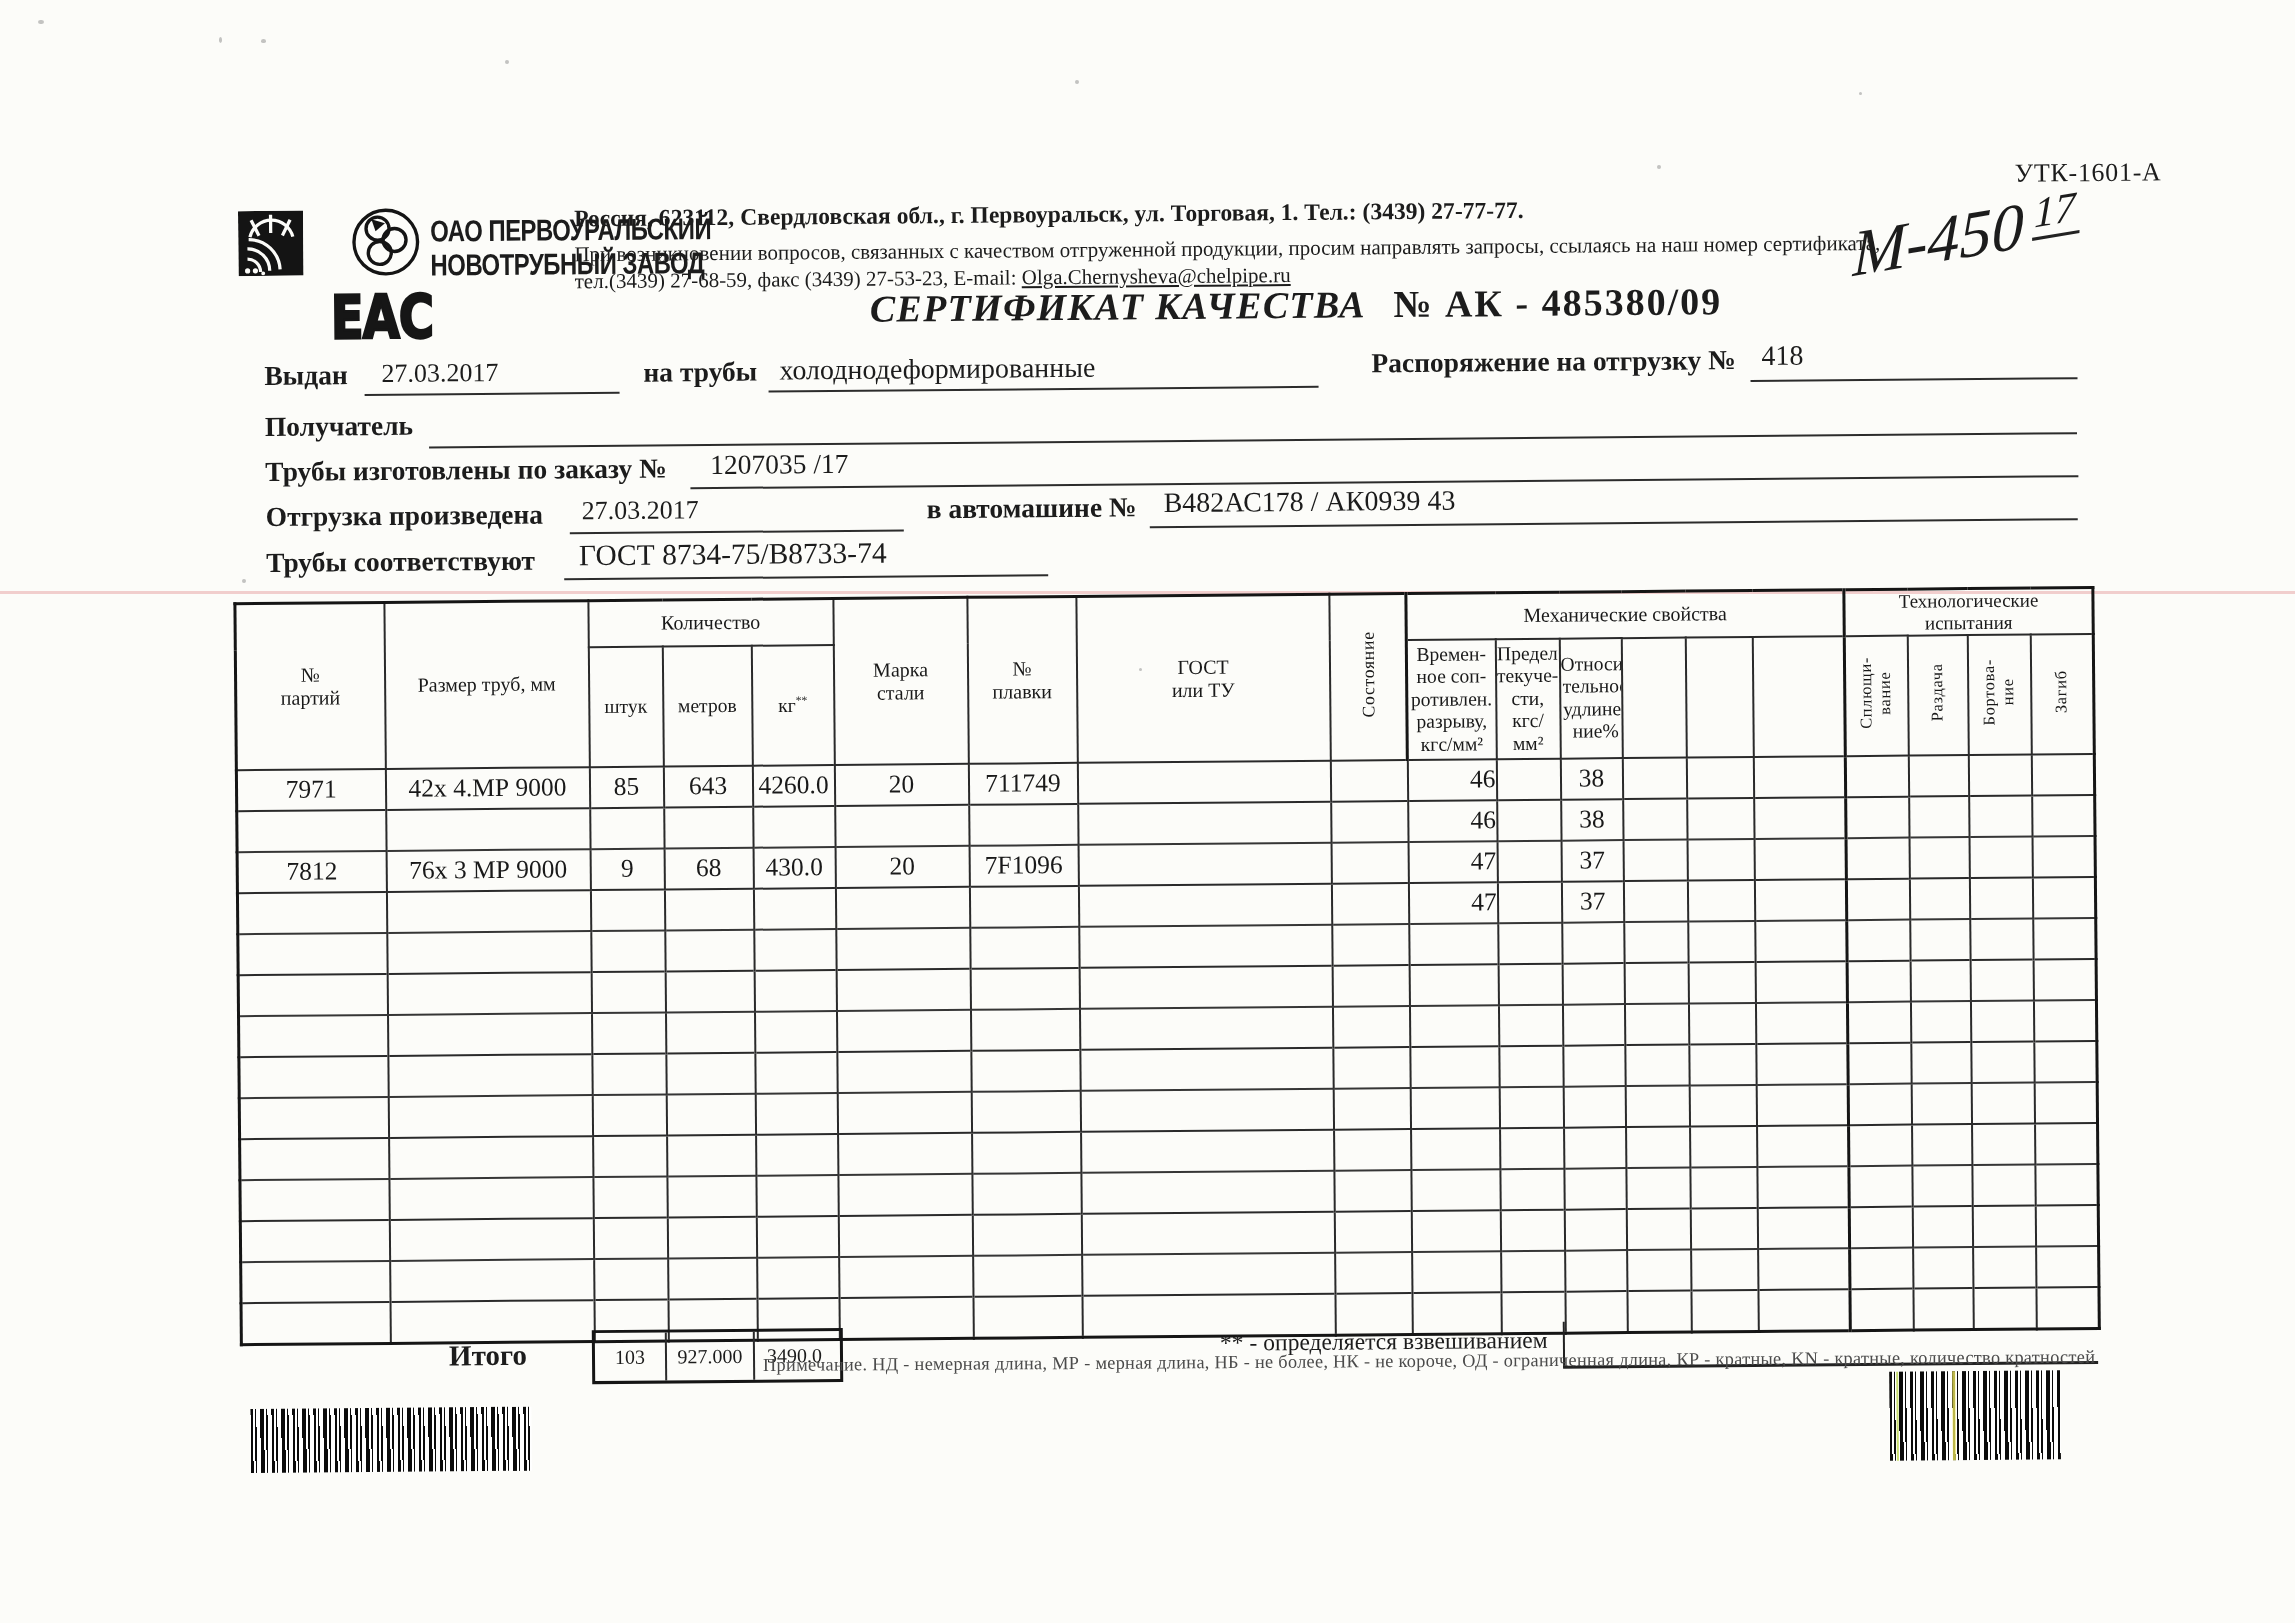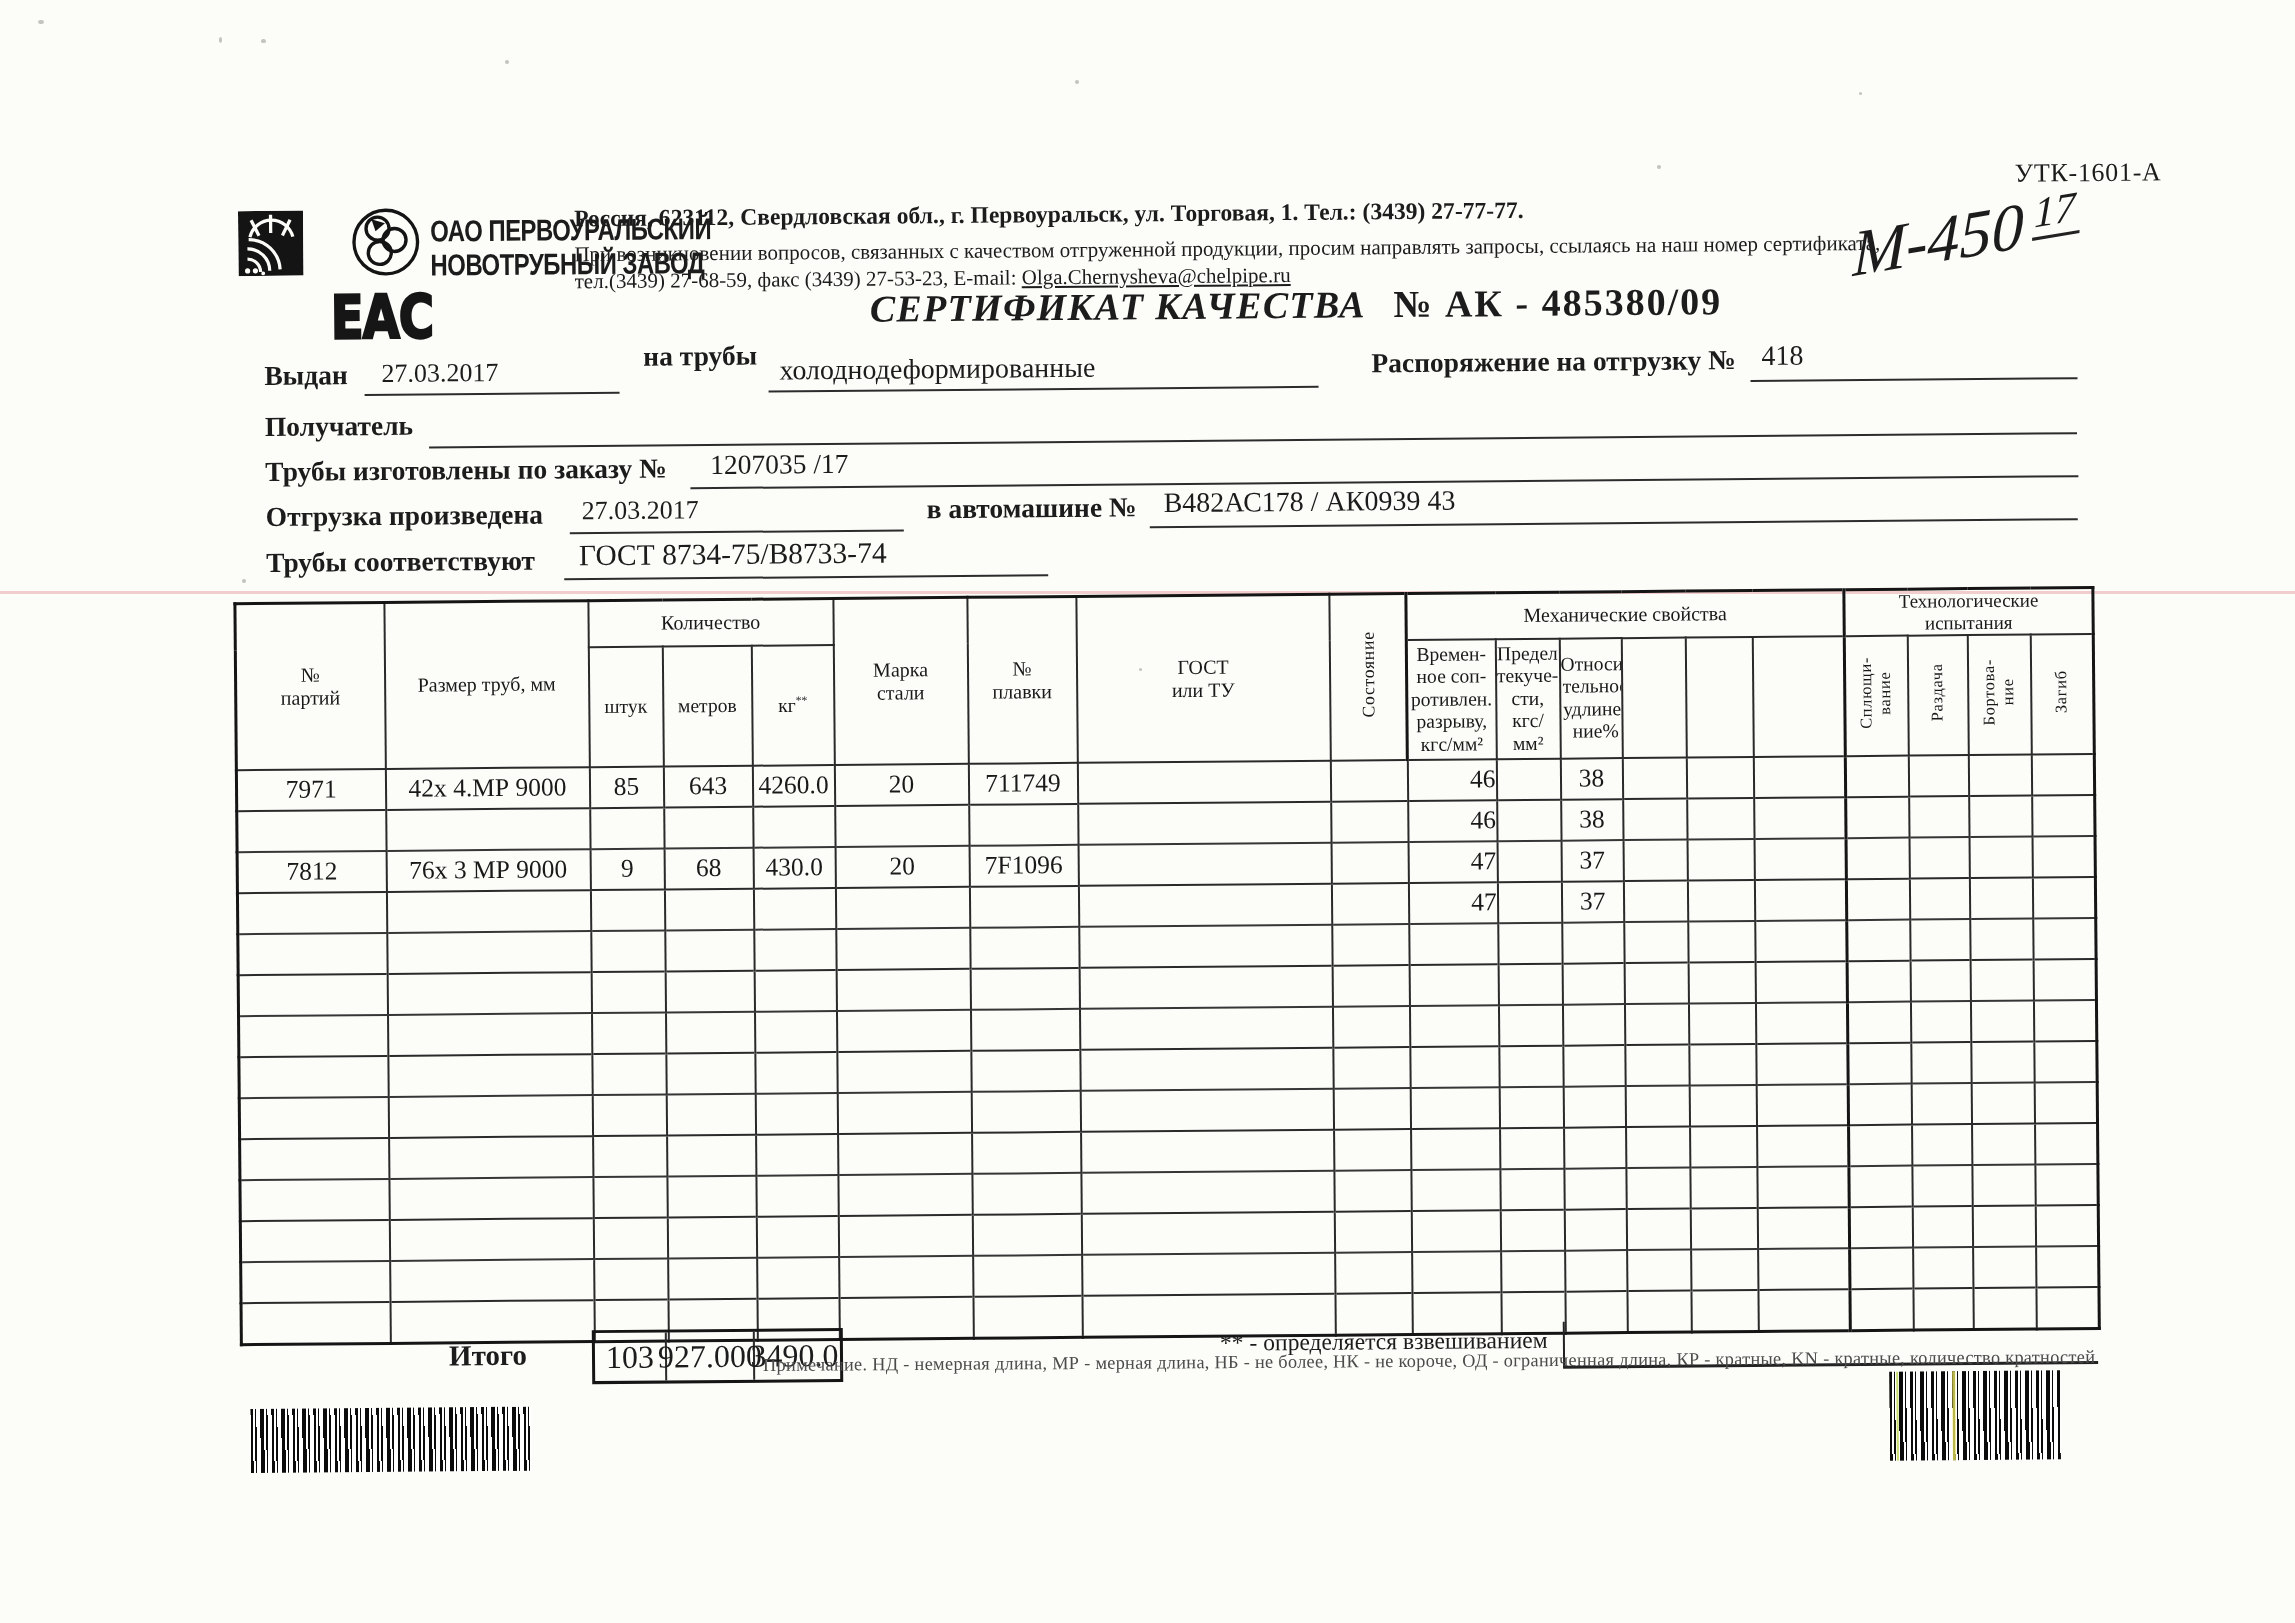--- a/index.html
+++ b/index.html
@@ -56,21 +56,21 @@
   .cert-table tbody td:nth-child(16){border-left-width:3.3px;border-left-color:#151515;}
   th.blk{border-left-width:3.3px;border-left-color:#151515;}
   .pre{white-space:pre-line;line-height:1.15;display:inline-block;}
   .vtext{writing-mode:vertical-rl;transform:rotate(180deg);white-space:pre-line;
          font-size:16.4px;line-height:1.15;display:inline-block;letter-spacing:0.7px;}
   .vtext.state{font-size:17.7px;}
   sup{font-size:60%;}
 
   .total-label{left:444px;top:1341px;font-size:29px;font-weight:bold;}
   .total-box{left:587px;top:1333px;width:245px;height:48px;border:3.3px solid #151515;display:flex;}
-  .total-cell{display:flex;align-items:center;justify-content:center;font-size:32px;height:100%;}
+  .total-cell{display:flex;align-items:center;justify-content:center;font-size:20px;height:100%;}
   .tc1{width:70px;}
   .tc2{width:86px;border-left:2px solid #2a2a2a;}
   .tc3{width:79px;border-left:2px solid #2a2a2a;}
 
   .footnote{left:1215px;top:1338px;font-size:23.6px;white-space:nowrap;}
   .fn-vline{left:1558px;top:1333px;width:2px;height:46px;background:#222;}
   .fn-hline{left:1558px;top:1377px;width:535px;height:2.6px;background:#222;}
   .note{left:758px;top:1361px;font-size:18.3px;color:#4b4b4b;letter-spacing:0.3px;white-space:nowrap;
         transform:rotate(.15deg);}
 
@@ -142,21 +142,21 @@
     <div class="abs handw"><span>М-450</span><span class="hw-sup">17</span></div>
 
     <div class="abs title">
       <span class="t-main">СЕРТИФИКАТ КАЧЕСТВА</span><span class="t-no">№  АК -  485380/09</span>
     </div>
 
     <div class="lbl" style="left:268px;top:360px">Выдан</div>
     <div class="val" style="left:385px;top:360px;font-size:26px">27.03.2017</div>
     <div class="ul" style="left:368px;top:395px;width:255px"></div>
 
-    <div class="lbl" style="left:647px;top:344px">на трубы</div>
+    <div class="lbl" style="left:647px;top:360px">на трубы</div>
     <div class="val" style="left:783px;top:359px">холоднодеформированные</div>
     <div class="ul" style="left:772px;top:395px;width:550px"></div>
 
     <div class="lbl" style="left:1375px;top:357px">Распоряжение на отгрузку №</div>
     <div class="val" style="left:1765px;top:353px">418</div>
     <div class="ul" style="left:1754px;top:393px;width:327px"></div>
 
     <div class="lbl" style="left:268px;top:411px">Получатель</div>
     <div class="ul" style="left:432px;top:448px;width:1648px"></div>
 

